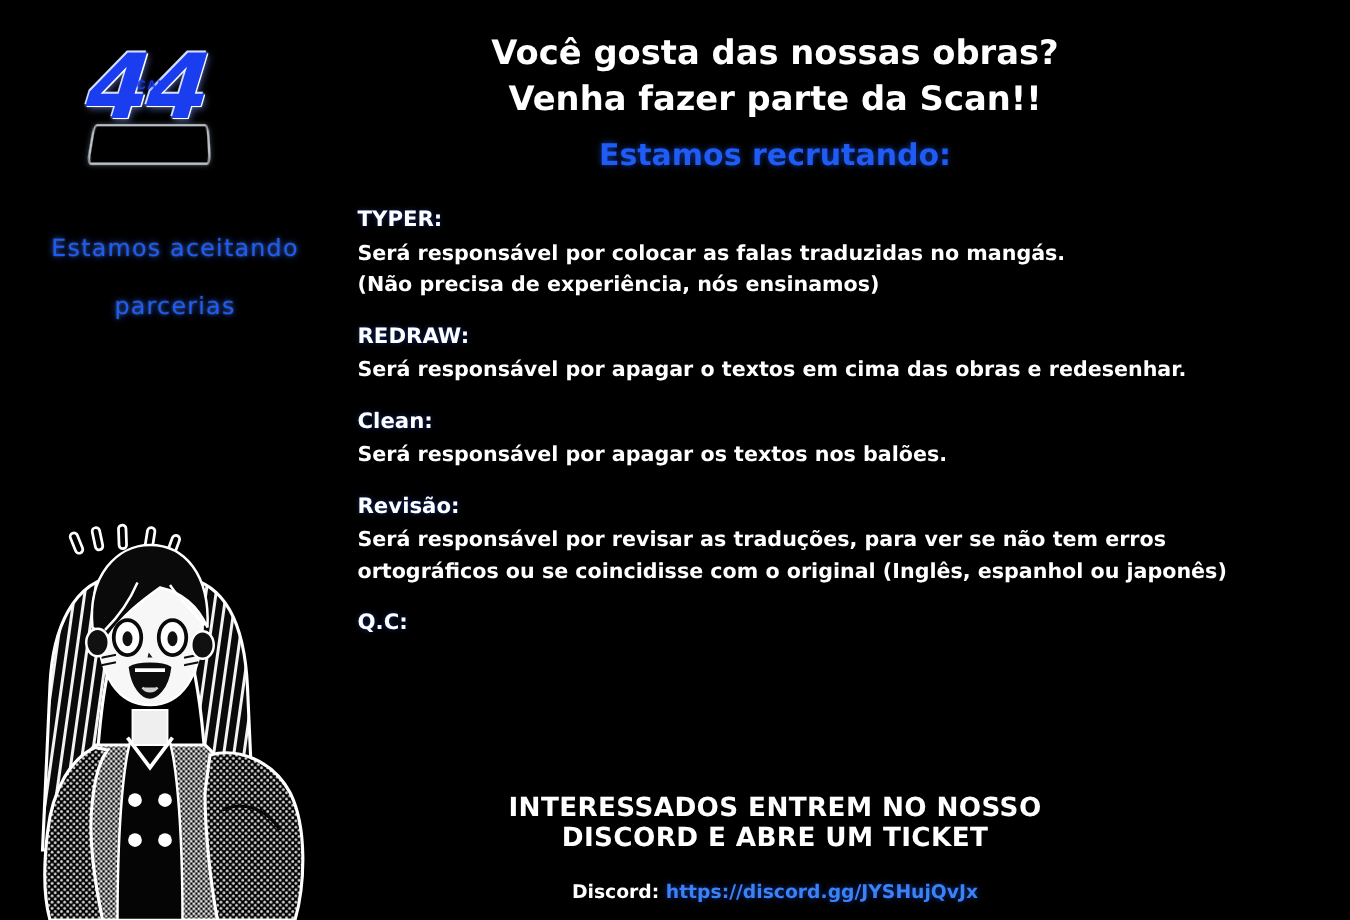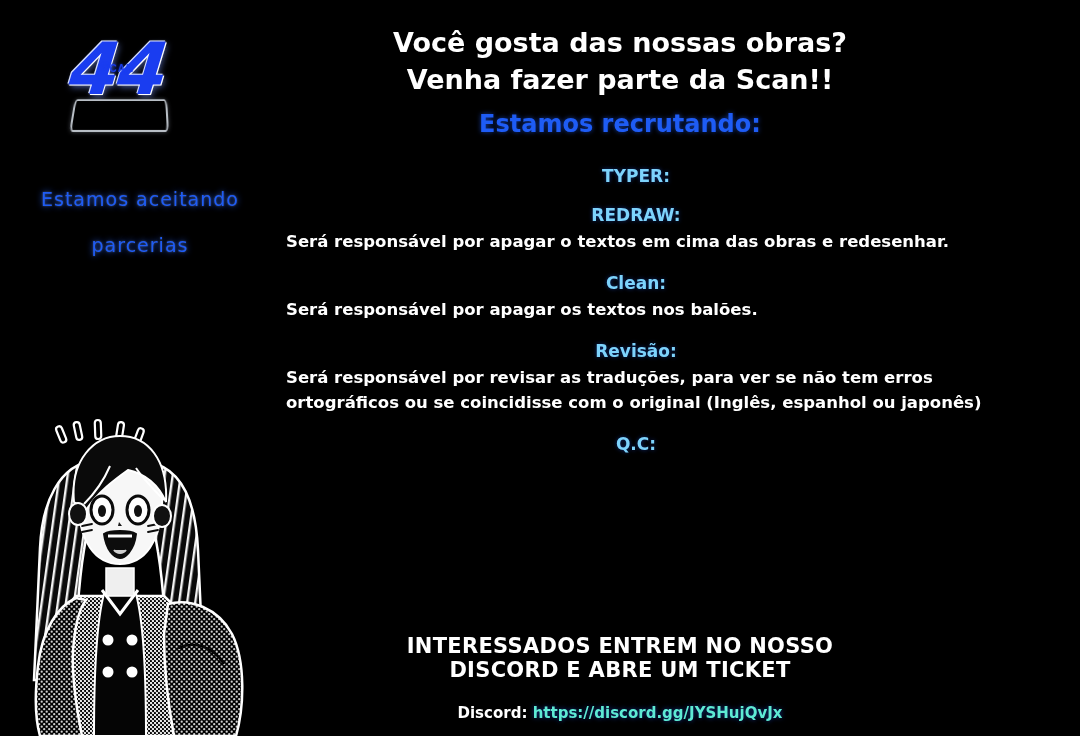--- a/index.html
+++ b/index.html
@@ -152,24 +152,23 @@
     position: absolute;
     left: 6px;
     top: 166px;
     width: 700px;
   }
   .role-block { margin-bottom: 19px; }
   .role-title {
     font-family: "DejaVu Sans", sans-serif;
     font-weight: 700;
     font-size: 17px;
-    color: #7dd3fc;
+    color: #ffffff;
     margin-bottom: 4px;
     text-shadow: 0 0 4px rgba(35,95,255,.45);
-    text-align: center;
   }
   .role-desc {
     font-family: "DejaVu Sans", sans-serif;
     font-weight: 700;
     font-size: 16.5px;
     line-height: 25px;
     color: #ffffff;
   }
   .role-desc .rd-line { display: block; }
 
@@ -193,21 +192,21 @@
     left: 0;
     top: 704px;
     width: 680px;
     text-align: center;
     font-family: "DejaVu Sans", sans-serif;
     font-weight: 700;
     font-size: 15px;
     color: #ffffff;
   }
   .discord-url {
-    color: #5eead4;
+    color: #3b82f6;
     text-decoration: none;
     text-shadow: 0 0 5px rgba(35,95,255,.55);
   }
 </style>
 </head>
 <body>
 
 <div id="page">
 
   <div class="left-col">
@@ -307,20 +306,24 @@
       <span class="hl-line">Você gosta das nossas obras?</span>
       <span class="hl-line">Venha fazer parte da Scan!!</span>
     </div>
 
     <div class="recruit-label">Estamos recrutando:</div>
 
     <div class="roles">
 
       <div class="role-block">
         <div class="role-title">TYPER:</div>
+        <div class="role-desc">
+          <span class="rd-line">Será responsável por colocar as falas traduzidas no mangás.</span>
+          <span class="rd-line">(Não precisa de experiência, nós ensinamos)</span>
+        </div>
       </div>
 
       <div class="role-block">
         <div class="role-title">REDRAW:</div>
         <div class="role-desc">
           <span class="rd-line">Será responsável por apagar o textos em cima das obras e redesenhar.</span>
         </div>
       </div>
 
       <div class="role-block">

